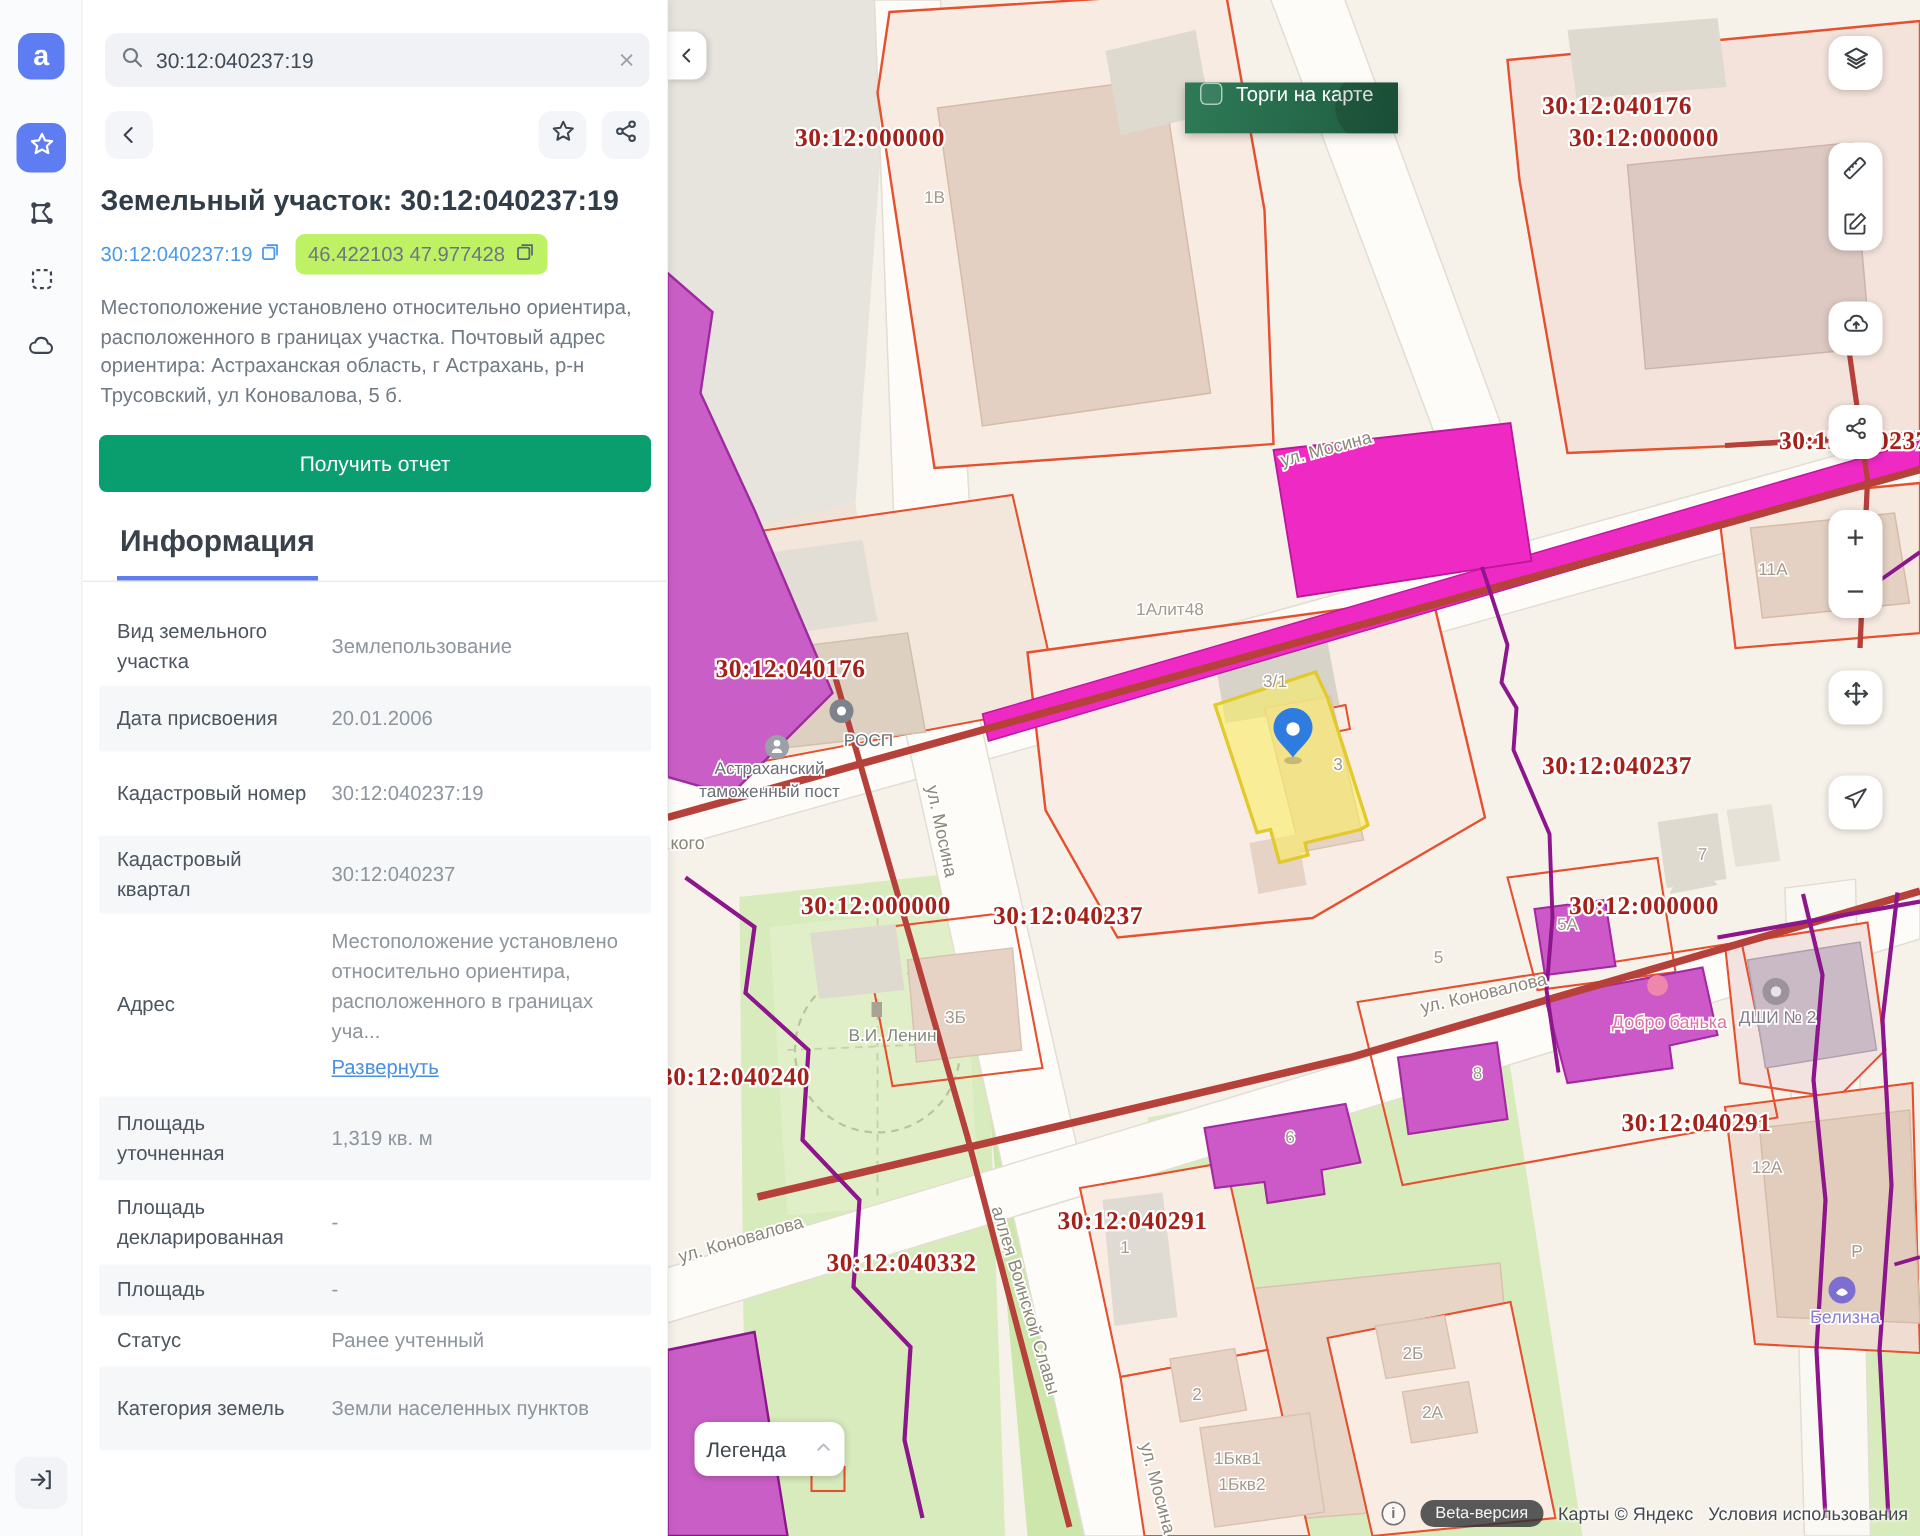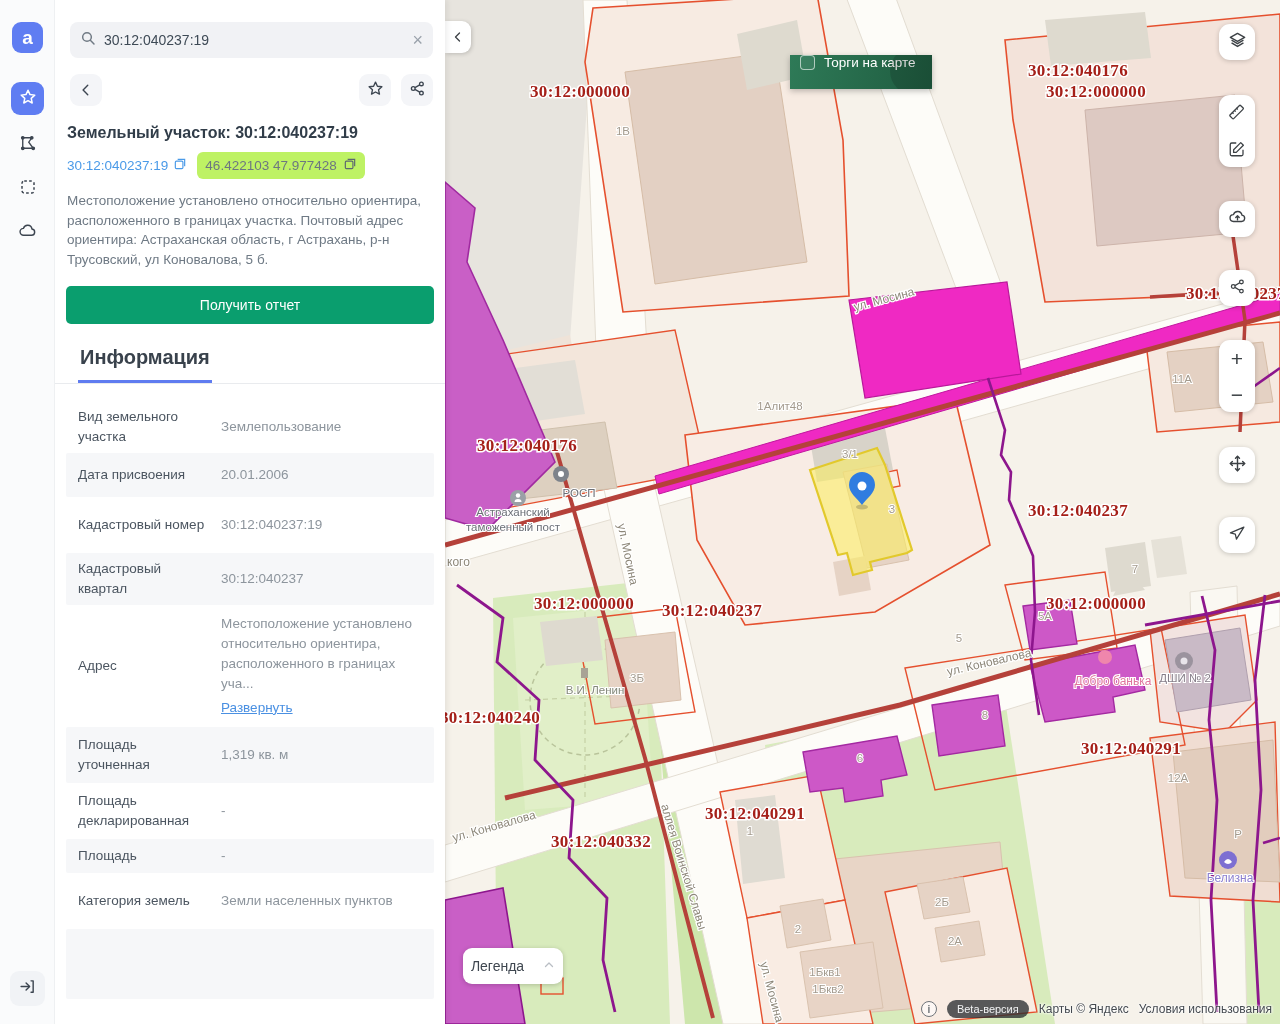--- a/index.html
+++ b/index.html
@@ -24,21 +24,21 @@
   .searchbar { margin:22px 12px 0 15px; height:36px; background:#f1f2f5; border-radius:8px;
     display:flex; align-items:center; padding:0 10px; }
   .searchbar input { flex:1; border:none; outline:none; background:transparent;
     font-size:14px; color:#3e4a56; margin-left:8px; font-family:inherit; }
   .search-clear { color:#9aa2ab; font-size:18px; cursor:pointer; line-height:1; }
   .hdr-row { margin:16px 12px 0 15px; display:flex; align-items:center; }
   .sq-btn { width:32px; height:32px; border-radius:9px; background:#f4f5f8;
     display:flex; align-items:center; justify-content:center; color:#3c4550; }
   .hdr-spacer { flex:1; }
   .hdr-row .sq-btn + .sq-btn { margin-left:10px; }
-  .obj-title { margin:18px 12px 0 12px; font-size:16px; font-weight:700; color:#313d49; }
+  .obj-title { margin:18px 12px 0 12px; font-size:19px; font-weight:700; color:#313d49; }
   .chips { margin:10px 12px 0 12px; display:flex; align-items:center; gap:10px; }
   .cad-link { color:#4a9ae8; font-size:13.5px; display:flex; align-items:center; gap:5px; }
   .coord-chip { background:#bef264; border-radius:6px; padding:5px 8px; color:#6d7780;
     font-size:13.5px; display:flex; align-items:center; gap:6px; }
   .descr { margin:12px 12px 0 12px; font-size:13.5px; line-height:1.46; color:#6f7a85; }
   .report-btn { display:block; margin:16px 11px 0 11px; width:368px; height:38px;
     background:#0a9e6e; color:#fff; border:none; border-radius:5px; font-size:14px;
     font-family:inherit; cursor:pointer; }
   .tabbar { margin-top:14px; border-bottom:1px solid #e9ebee; padding:0 12px; }
   .tab { display:inline-block; margin-left:11px; padding:8px 2px 11px; font-size:20px;
@@ -241,20 +241,24 @@
       <div class="info-value">1,319 кв. м</div>
     </div>
     <div class="info-row" style="min-height:56px">
       <div class="info-label">Площадь декларированная</div>
       <div class="info-value">-</div>
     </div>
     <div class="info-row" style="min-height:34px">
       <div class="info-label">Площадь</div>
       <div class="info-value">-</div>
     </div>
+    <div class="info-row" style="min-height:34px">
+      <div class="info-label">Статус</div>
+      <div class="info-value">Ранее учтенный</div>
+    </div>
     <div class="info-row" style="min-height:56px">
       <div class="info-label">Категория земель</div>
       <div class="info-value">Земли населенных пунктов</div>
     </div>
     <div class="info-row" style="min-height:70px">
       
       
     </div>
   </div>
 </div>

